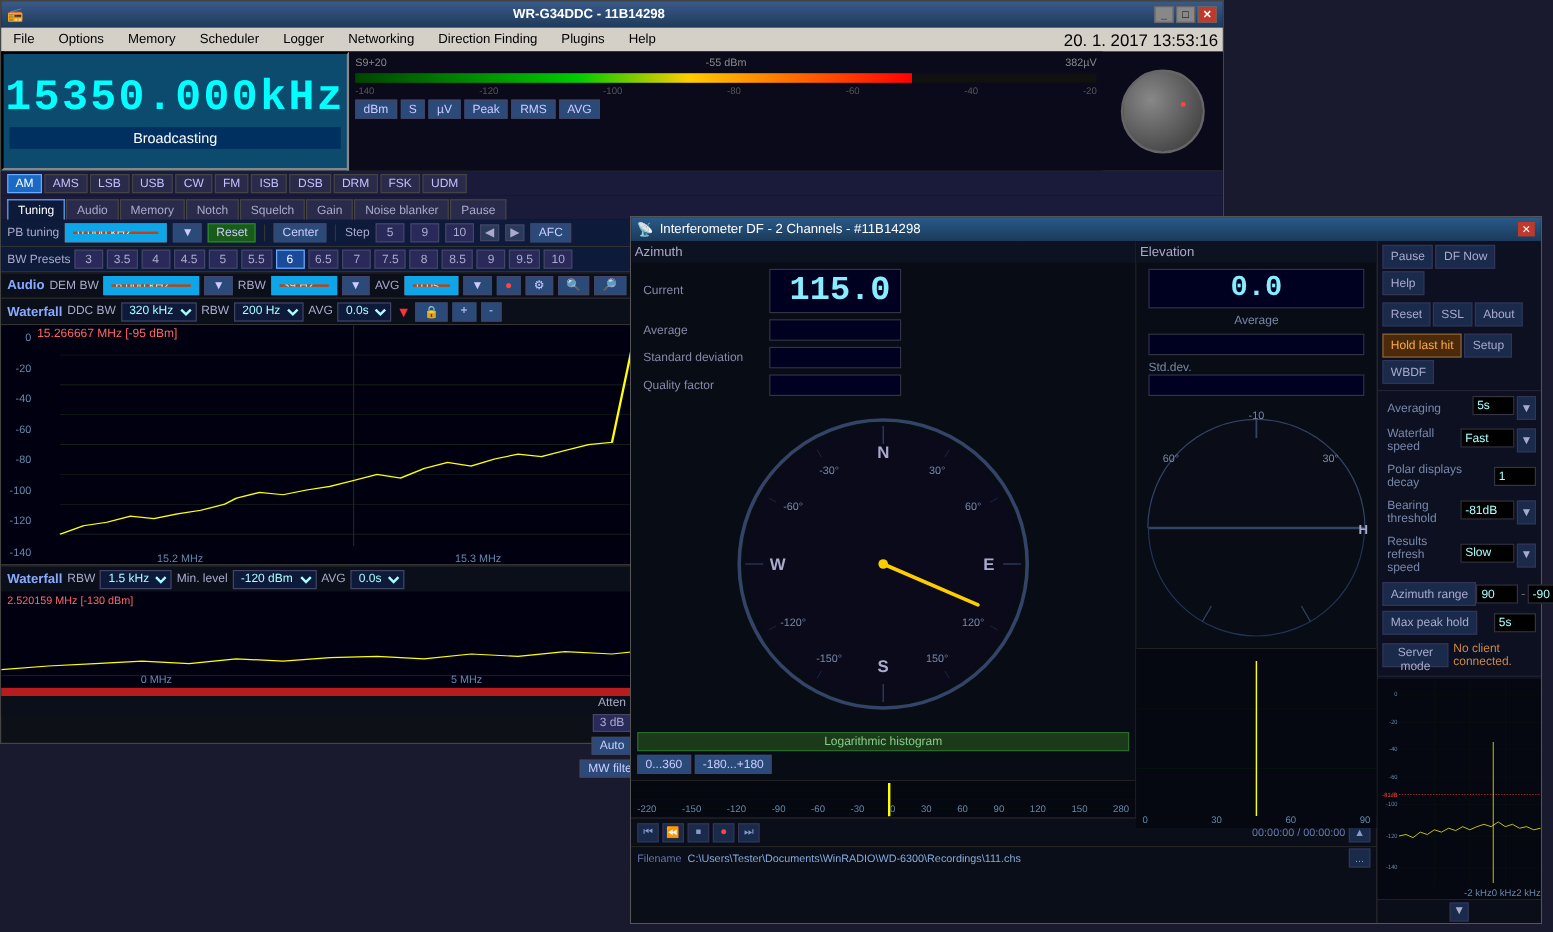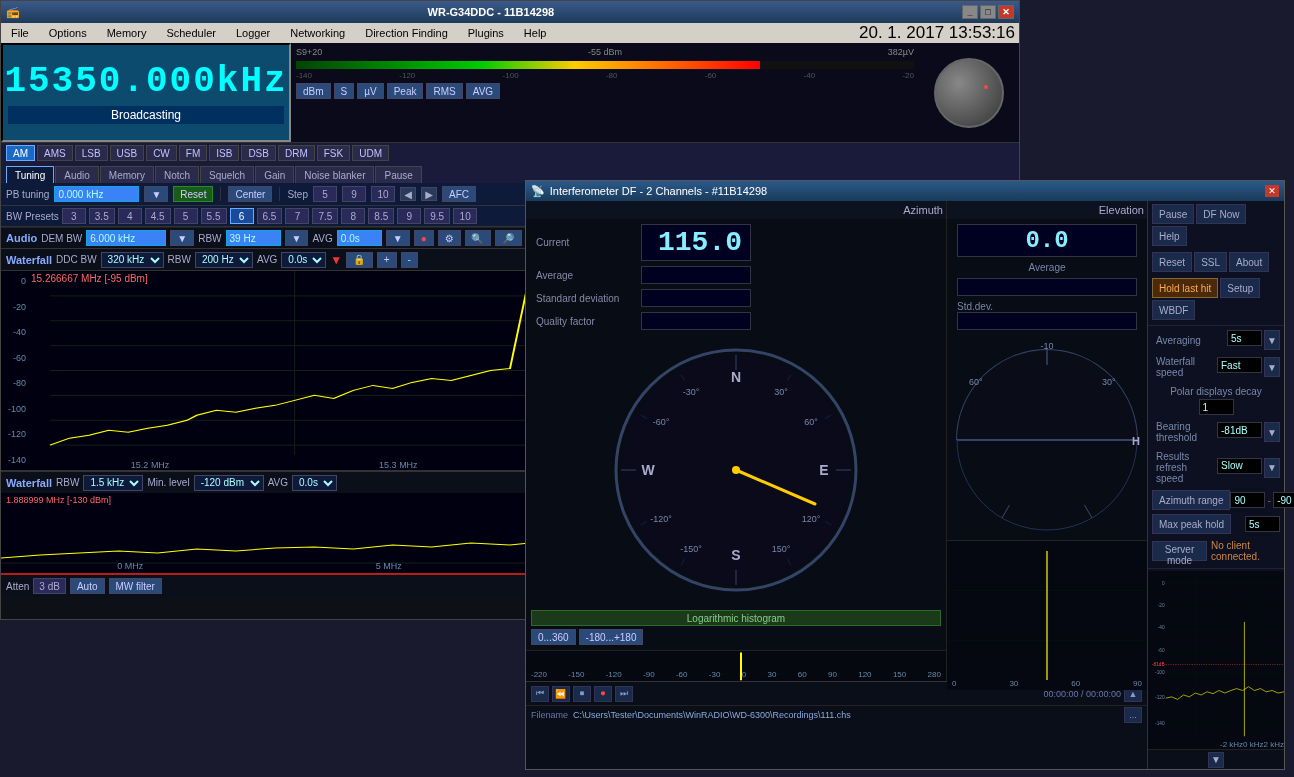--- a/index.html
+++ b/index.html
@@ -65,21 +65,21 @@
       font-size: 11px;
     }
 
     .menu-item {
       padding: 1px 6px;
       cursor: pointer;
     }
 
     .menu-right {
       margin-left: auto;
-      font-size: 17px;
+      font-size: 14px;
       color: #000;
     }
 
     
     .freq-area {
       background: #0a0a1a;
       display: flex;
       align-items: stretch;
       height: 100px;
       border-bottom: 1px solid #333;
@@ -212,22 +212,22 @@
       flex-wrap: wrap;
       border-bottom: 1px solid #333;
     }
 
     .ctrl-label {
       color: #aaaacc;
       font-size: 10px;
     }
 
     .ctrl-input {
-      background: #3b82f6;
-      border: 1px solid #0ea5e9;
+      background: #c2410c;
+      border: 7px solid #0ea5e9;
       color: #aaffff;
       font-size: 10px;
       padding: 1px 3px;
       height: 16px;
       width: 80px;
     }
 
     .ctrl-btn {
       background: #2a4a7a;
       border: 1px solid #446;
@@ -356,21 +356,22 @@
     }
 
     
     .bottom-controls {
       background: #0a0f1a;
       height: 24px;
       display: flex;
       align-items: center;
       gap: 4px;
       padding: 0 5px;
-      border-top: 2px solid #b91c1c;
+      border-top: 7px solid #b91c1c;
+      flex-direction: column;
     }
 
     
     .df-window {
       position: absolute;
       top: 180px;
       left: 525px;
       width: 760px;
       height: 590px;
       background: #0d1117;
@@ -440,21 +441,21 @@
 
     .df-elevation-panel {
       flex: 1;
       background: #080c14;
       border-left: 1px solid #222;
       position: relative;
     }
 
     
     .panel-header {
-      text-align: right;
+      text-align: left;
       color: #aaaacc;
       font-size: 11px;
       padding: 3px;
       background: #0d1220;
     }
 
     
     .az-readout {
       display: flex;
       flex-direction: column;
@@ -860,21 +861,21 @@
     <select class="wf-select">
       <option>-120 dBm</option>
     </select>
     <span class="ctrl-label">AVG</span>
     <select class="wf-select">
       <option>0.0s</option>
     </select>
   </div>
 
   <div class="waterfall2-display">
-    <div style="position:absolute; top:2px; left:5px; color:#ff6666; font-size:9px;">1.888999 MHz [-130 dBm]</div>
+    <div style="position:absolute; top:2px; left:5px; color:#ff6666; font-size:9px;">2.520159 MHz [-130 dBm]</div>
     <svg style="position:absolute;top:0;left:0;width:100%;height:100%;" viewBox="0 0 520 80" preserveAspectRatio="none">
       <polyline fill="none" stroke="#ffff00" stroke-width="1" points="0,65 20,62 40,60 60,58 80,60 100,56 120,58 140,55 160,54 180,56 200,52 220,54 240,50 260,52 280,48 300,50 320,52 340,48 360,50 380,52 400,50 420,48 440,50 460,52 480,50 500,52 520,50"></polyline>
       <line x1="0" y1="70" x2="520" y2="70" stroke="#1a2a1a" stroke-width="0.5"></line>
     </svg>
     <div style="position:absolute; bottom:2px; left:0; right:0; display:flex; justify-content:space-around; color:#6688aa; font-size:9px;">
       <span>0 MHz</span>
       <span>5 MHz</span>
       <span>10 MHz</span>
       <span>1</span>
     </div>
@@ -1113,21 +1114,21 @@
       </div>
 
       <div style="display:flex; align-items:center; justify-content:space-between; padding:2px 4px;">
         <span class="df-ctrl-label">Waterfall speed</span>
         <div style="display:flex; gap:2px;">
           <input class="df-ctrl-input" value="Fast" style="width: 45px;">
           <button class="df-btn" style="width:16px; padding:0;">▼</button>
         </div>
       </div>
 
-      <div style="display:flex; align-items:center; justify-content:flex-start; padding:2px 4px;flex-direction:column;">
+      <div style="display:flex; align-items:center; justify-content:flex-start; padding:2px 4px;">
         <span class="df-ctrl-label">Polar displays decay</span>
         <input class="df-ctrl-input" value="1" style="width: 35px;">
       </div>
 
       <div style="display:flex; align-items:center; justify-content:space-between; padding:2px 4px;">
         <span class="df-ctrl-label">Bearing threshold</span>
         <div style="display:flex; gap:2px;">
           <input class="df-ctrl-input" value="-81dB" style="width: 45px;">
           <button class="df-btn" style="width:16px; padding:0;">▼</button>
         </div>

